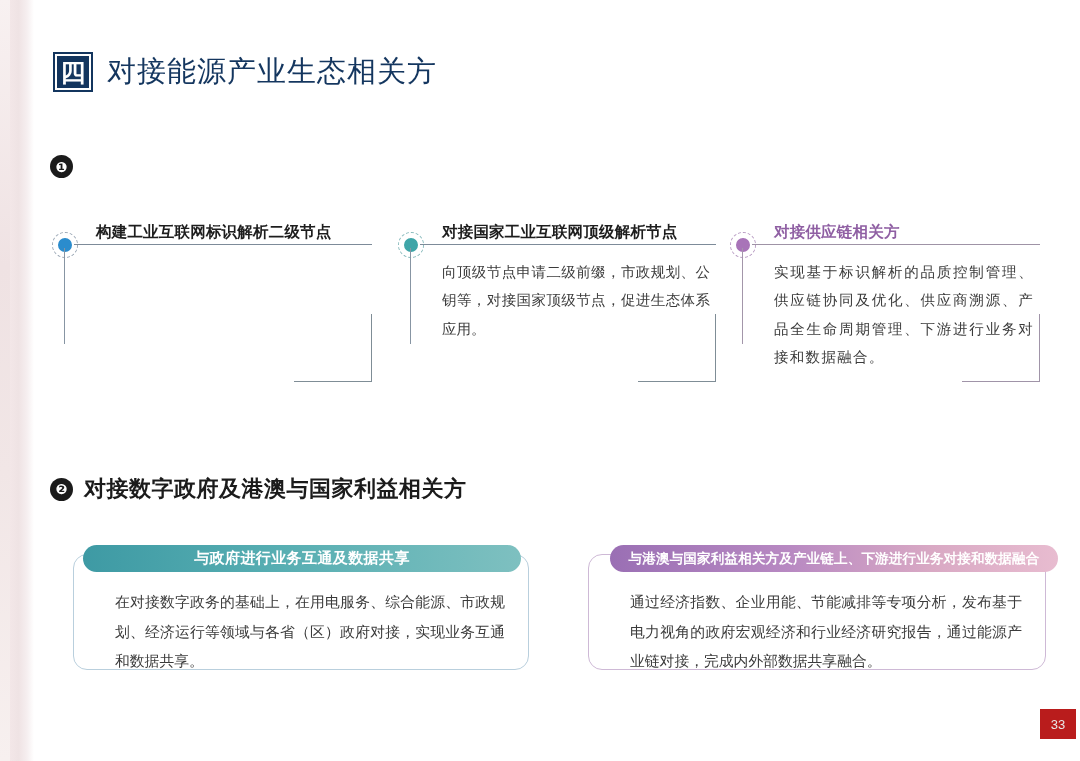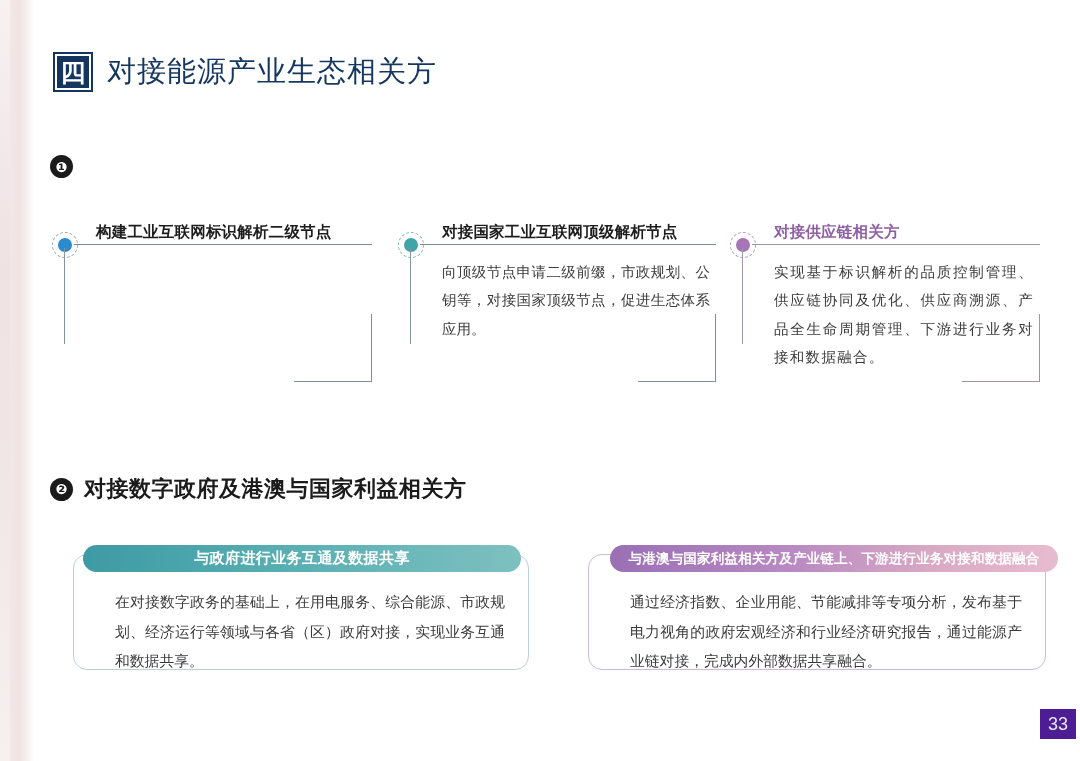--- a/index.html
+++ b/index.html
@@ -167,22 +167,22 @@
     position:absolute; left:34px; top:43px; right:24px;
     font-size:14.8px; color:#3b3b3b; line-height:2.0;
     text-align:justify;
     margin-left:8px;
   }
 
   
   .page-num {
     position:absolute; right:4px; bottom:22px;
     width:36px; height:30px;
-    background:#4c1d95; color:#e8e8e8;
-    font-size:18px;
+    background:#b91c1c; color:#e8e8e8;
+    font-size:13px;
     display:flex; align-items:center; justify-content:center;
   }
 </style>
 </head>
 <body>
 
 <div id="slide">
 
   <div class="edge-strip"></div>
   <div class="edge-strip-2"></div>

